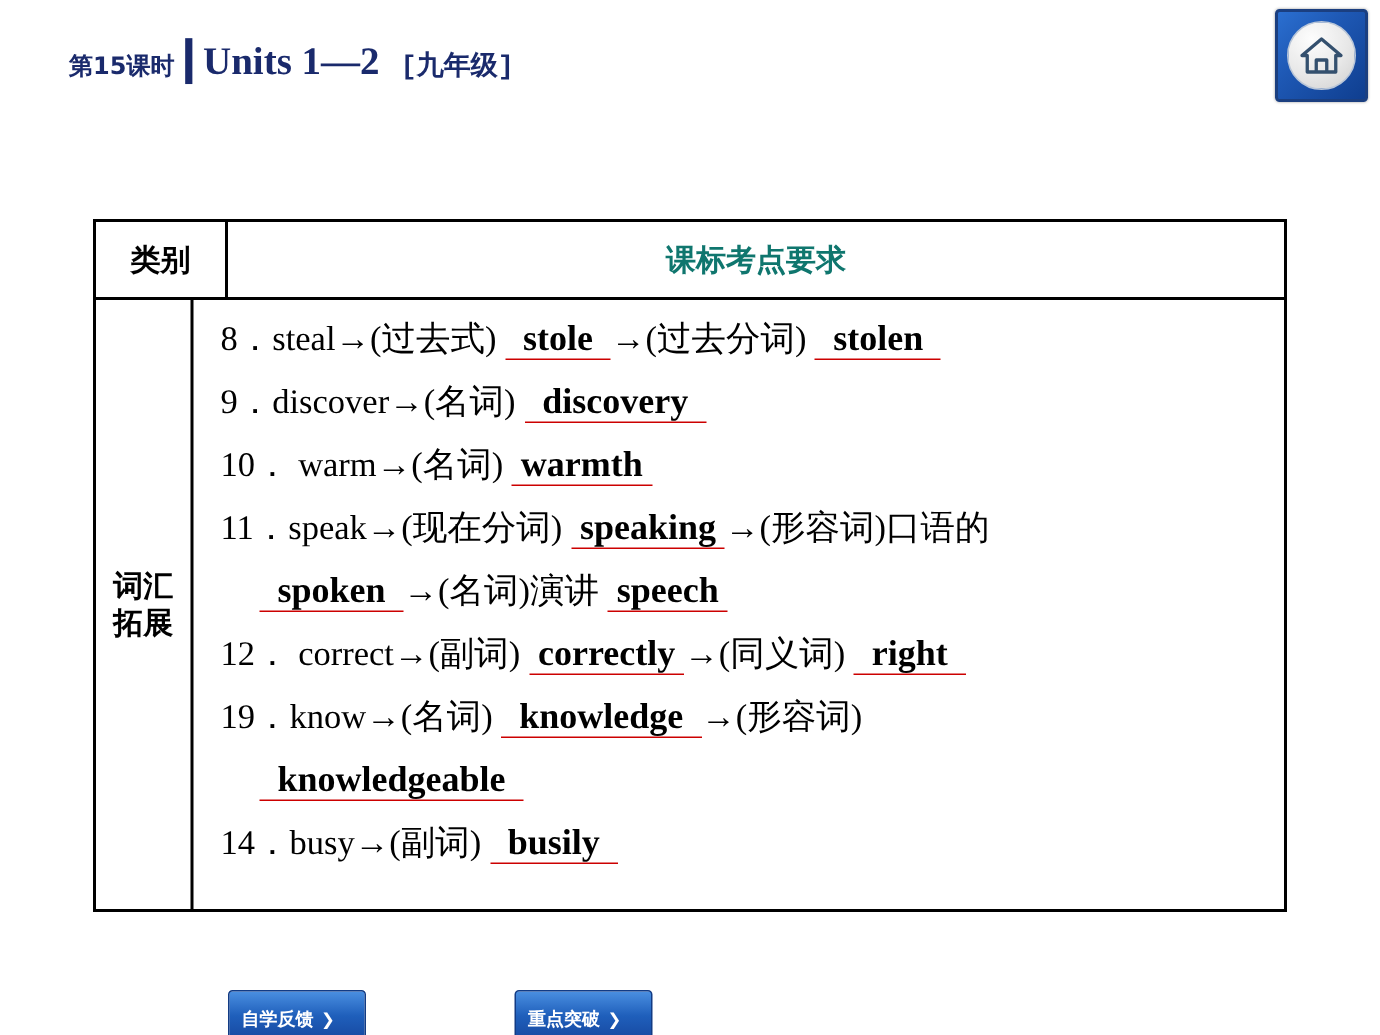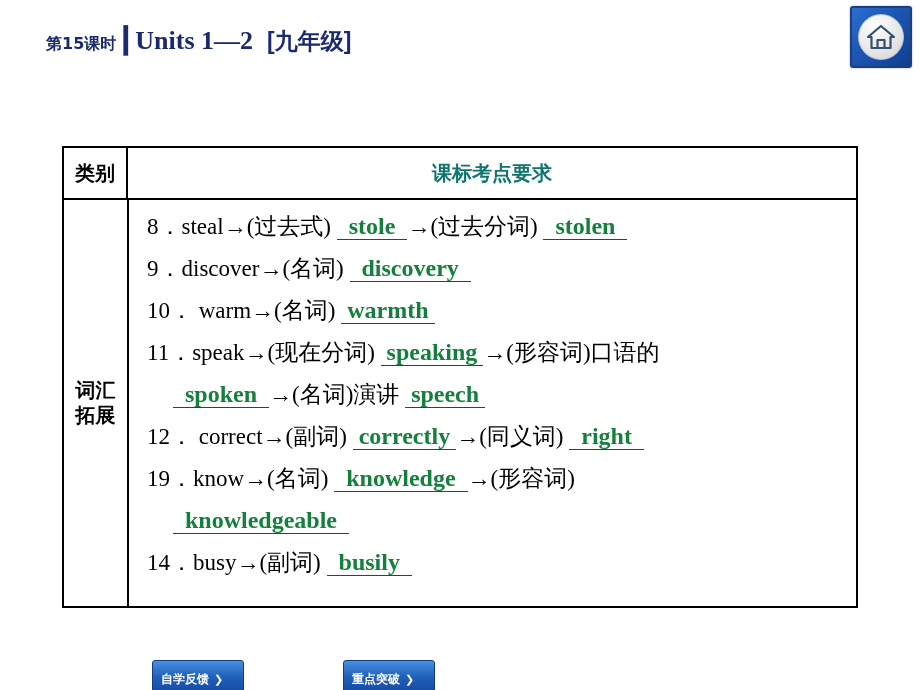--- a/index.html
+++ b/index.html
@@ -21,21 +21,21 @@
     font-family: "Liberation Sans", sans-serif;
     font-size: 25px;
     font-weight: bold;
     color: #1a2a6c;
     white-space: nowrap;
     letter-spacing: 0px;
   }
   .header-title .cn { font-family: "DejaVu Sans", sans-serif; font-size: 16px; }
   .header-title .bar { color: #1a2a6c; font-weight: bold; margin: 0 2px; }
   .header-title .unit { font-family: "Liberation Serif", serif; font-size: 26px; }
-  .header-title .grade { font-family: Liberation Sans, sans-serif; font-size: 23px; }
+  .header-title .grade { font-family: Liberation Mono, monospace; font-size: 18px; }
 
   
   .home-btn {
     position: absolute;
     right: 8px;
     top: 6px;
     width: 62px;
     height: 62px;
     background: linear-gradient(135deg,#2b6fd0 0%, #1e58b4 40%, #0f3e8f 100%);
     border: 2px solid #1b3f80;
@@ -62,21 +62,21 @@
     width: 796px;
     border: 2px solid #000;
     background: #fff;
   }
   .thead {
     display: flex;
     border-bottom: 2px solid #000;
     height: 52px;
   }
   .th-left {
-    width: 64px;
+    width: 88px;
     border-right: 2px solid #000;
     display: flex; align-items: center; justify-content: center;
     font-family: "DejaVu Sans", sans-serif;
     font-size: 20px;
     font-weight: bold;
     color: #000;
   }
   .th-right {
     flex: 1;
     display: flex; align-items: center; justify-content: center;
@@ -105,21 +105,21 @@
   .line {
     font-size: 23px;
     color: #000;
     line-height: 1.0;
     margin-bottom: 16px;
     white-space: nowrap;
   }
   .line:last-child { margin-bottom: 0; }
   .line .num { font-family: "Liberation Serif", serif; }
   .ans {
-    color: #15803d;
+    color: #000000;
     font-weight: bold;
     font-family: "Liberation Serif", serif;
     font-size: 24px;
     border-bottom: 1.6px solid #cc0000;
     padding: 0 6px 1px 6px;
     display: inline-block;
     line-height: 1.0;
   }
   .ans.wide { padding: 0 12px 1px 12px; }
   .indent { display: inline-block; width: 26px; }

